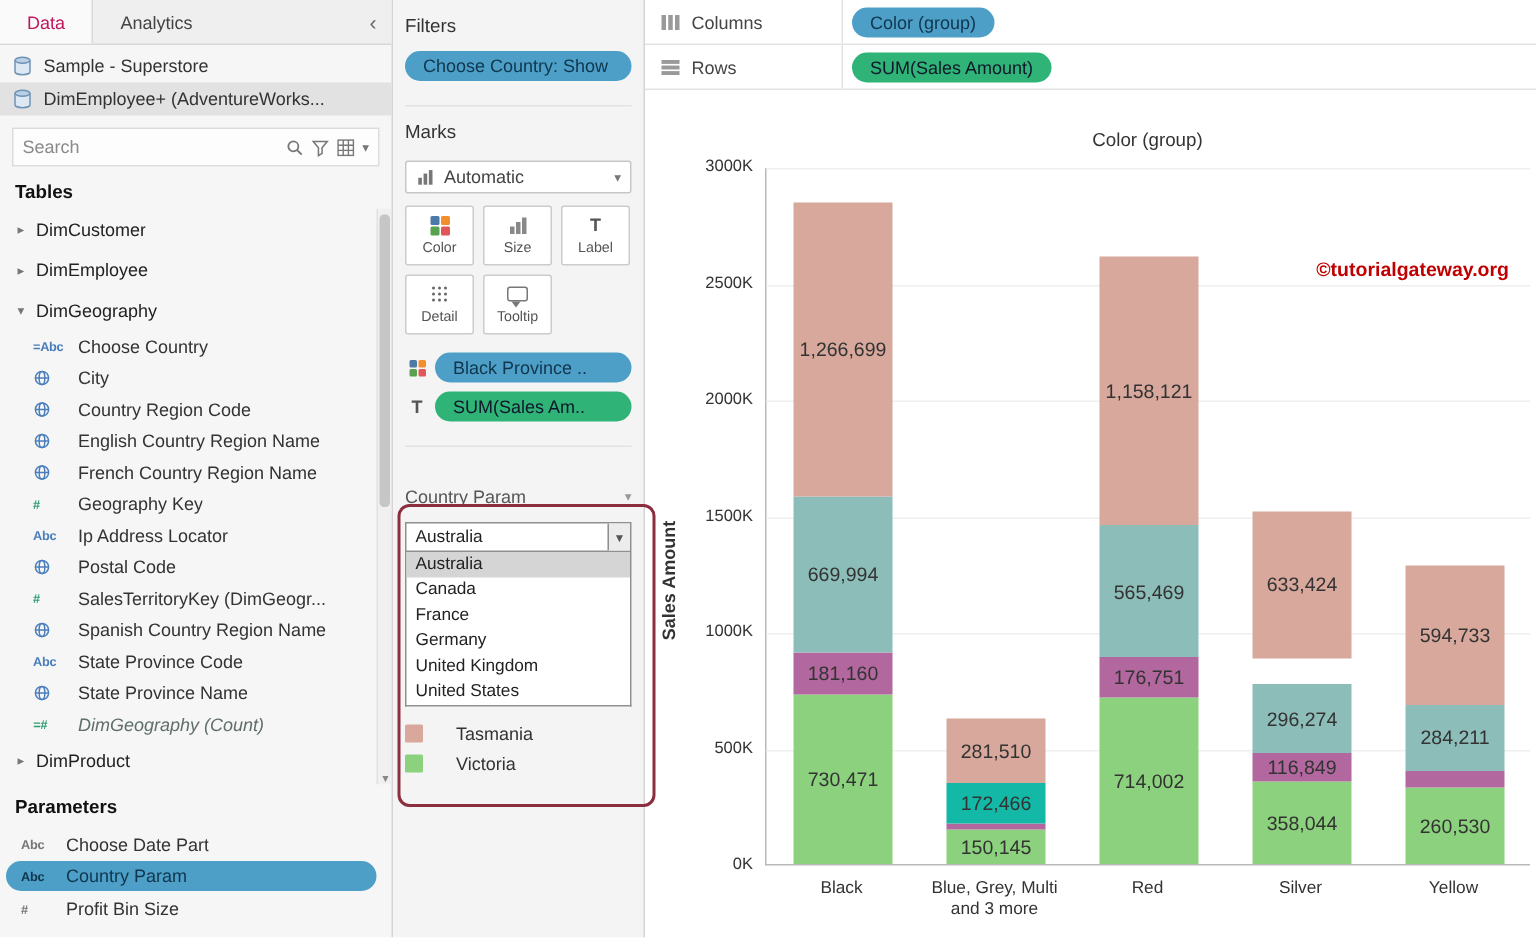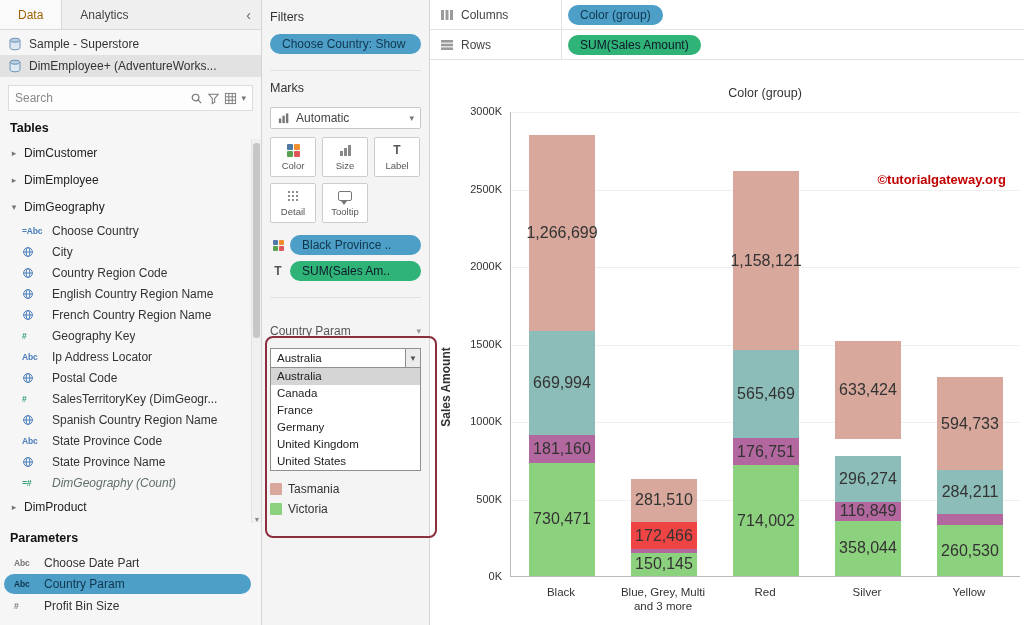--- a/index.html
+++ b/index.html
@@ -3,21 +3,21 @@
 <meta charset="utf-8">
 <style>
   *{margin:0;padding:0;box-sizing:border-box}
   html,body{width:1024px;height:625px;overflow:hidden;font-family:"Liberation Sans",sans-serif;font-size:12px;color:#333;background:#fff}
   .app{position:relative;width:1024px;height:625px;display:flex}
 
   
   .left{width:262px;min-width:262px;background:#f6f6f6;border-right:1px solid #d4d4d4;display:flex;flex-direction:column}
   .tabs{display:flex;align-items:stretch;height:30px;background:#efefef;border-bottom:1px solid #d8d8d8}
   .tab{display:flex;align-items:center;padding:0 18px;color:#444;cursor:default}
-  .tab.active{background:#fafafa;border-right:1px solid #d8d8d8;color:#a16207}
+  .tab.active{background:#fafafa;border-right:1px solid #d8d8d8;color:#be185d}
   .collapse{margin-left:auto;display:flex;align-items:center;padding:0 10px;color:#666;font-size:14px}
   .ds-list{padding:3px 0 4px}
   .ds-row{display:flex;align-items:center;gap:6px;height:22px;padding:0 8px}
   .ds-row.sel{background:#e2e2e2}
   .ds-ic{width:15px;display:flex;align-items:center}
   .ds-svg{width:14px;height:14px}
   .ds-label{white-space:nowrap;overflow:hidden;color:#333}
   .search-row{display:flex;align-items:center;gap:4px;height:26px;margin:4px 8px 2px;border:1px solid #dcdcdc;background:#fdfdfd;padding:0 6px}
   .search-input{flex:1;border:none;outline:none;background:transparent;font-family:inherit;font-size:12px;color:#555;min-width:0}
   .search-input::placeholder{color:#8a8a8a}
@@ -81,40 +81,40 @@
   .param-card{margin-top:0}
   .pc-head{display:flex;align-items:center;justify-content:space-between;margin-top:26px;color:#555}
   .pc-head .caret{color:#999}
   .combo{display:flex;align-items:center;height:20px;margin-top:10px;background:#fff;border:1px solid #8f8f8f}
   .combo-val{flex:1;padding-left:6px;font-size:11.5px;color:#222}
   .combo-btn{width:15px;height:100%;border-left:1px solid #8f8f8f;background:#ececec;color:#555;font-size:8px;display:flex;align-items:center;justify-content:center}
   .optlist{background:#fff;border:1px solid #8f8f8f;border-top:none}
   .opt{height:17px;line-height:17px;padding-left:6px;font-size:11.5px;color:#222;white-space:nowrap;overflow:hidden}
   .opt.sel{background:#d5d5d5}
   .legend{margin-top:10px;display:flex;flex-direction:column;gap:4px}
-  .leg-row{display:flex;align-items:center;gap:6px;height:16px}
+  .leg-row{display:flex;align-items:center;gap:22px;height:16px}
   .swatch{width:12px;height:12px;border-radius:1px;flex:none}
   .annotation-box{position:absolute;left:265px;top:336px;width:172px;height:202px;border:2px solid #8B2E3E;border-radius:8px;pointer-events:none;z-index:5}
 
   
   .right{flex:1;display:flex;flex-direction:column;min-width:0}
   .shelfrow{display:flex;align-items:center;height:30px;background:#fff;border-bottom:1px solid #e3e3e3}
   .shelf-label{width:132px;height:100%;display:flex;align-items:center;gap:7px;padding-left:10px;border-right:1px solid #e3e3e3;color:#444}
   .shic{width:14px;height:12px}
   .shelf-pills{flex:1;display:flex;align-items:center;padding-left:6px;gap:6px}
   .chart{flex:1;position:relative;background:#fff;overflow:hidden}
   .chart-title{position:absolute;top:26px;left:80px;width:510px;text-align:center;font-size:12.5px;color:#333}
   .watermark{position:absolute;top:112px;right:18px;color:#C00000;font-size:13px;font-weight:600}
   .ylabel{position:absolute;left:-34px;top:320px;width:100px;text-align:center;transform:rotate(-90deg);font-weight:bold;font-size:12px;color:#333}
   .plot{position:absolute;left:80px;top:52px;width:510px;height:465px;border-left:1px solid #b9b9b9;border-bottom:1px solid #b9b9b9}
   .gridline{position:absolute;left:0;width:100%;height:1px;background:#efefef}
   .ytick{position:absolute;left:0;width:72px;text-align:right;font-size:11px;color:#333}
   .bar{position:absolute;bottom:0;width:66px;height:100%}
   .seg{position:absolute;left:0;width:100%;display:flex;align-items:center;justify-content:center}
-  .seglab{font-size:16px;color:#333;white-space:nowrap}
+  .seglab{font-size:13px;color:#333;white-space:nowrap}
   .xcat{position:absolute;top:525px;text-align:center;font-size:11.5px;color:#333;line-height:1.25}
 </style>
 </head>
 <body>
 
 <div class="app">
 
   <aside class="left">
     <div class="tabs">
       <div class="tab active">
@@ -510,21 +510,21 @@
             </div>
             <div class="seg" style="bottom: 245.152px; height: 196.338px; background: rgb(215, 168, 155);">
               <span class="seglab">1,266,699</span>
             </div>
           </div>
           <div class="bar" style="left: 120px;">
             <div class="seg" style="bottom: 0px; height: 23.2725px; background: rgb(140, 209, 125);">
               <span class="seglab">150,145</span>
             </div>
             <div class="seg" style="bottom: 23.2725px; height: 3.875px; background: rgb(178, 103, 158);"></div>
-            <div class="seg" style="bottom: 27.1475px; height: 26.7322px; background: #ef4444;">
+            <div class="seg" style="bottom: 27.1475px; height: 26.7322px; background: #14b8a6;">
               <span class="seglab">172,466</span>
             </div>
             <div class="seg" style="bottom: 53.8797px; height: 43.6341px; background: rgb(215, 168, 155);">
               <span class="seglab">281,510</span>
             </div>
           </div>
           <div class="bar" style="left: 222px;">
             <div class="seg" style="bottom: 0px; height: 110.67px; background: rgb(140, 209, 125);">
               <span class="seglab">714,002</span>
             </div>

